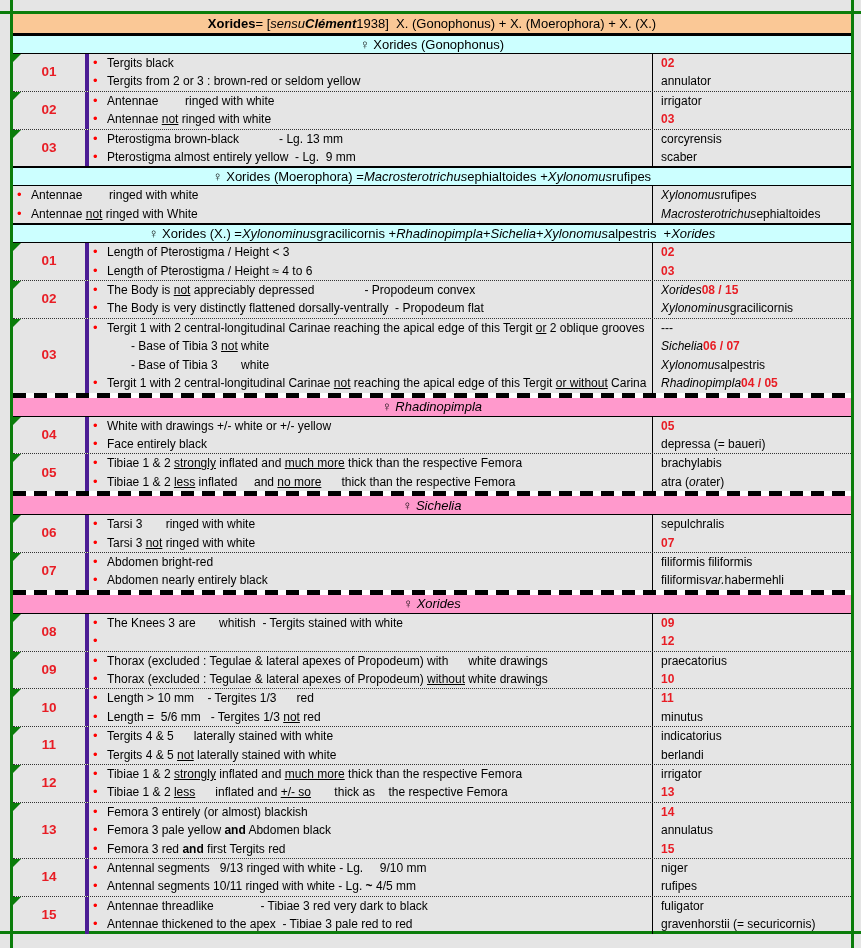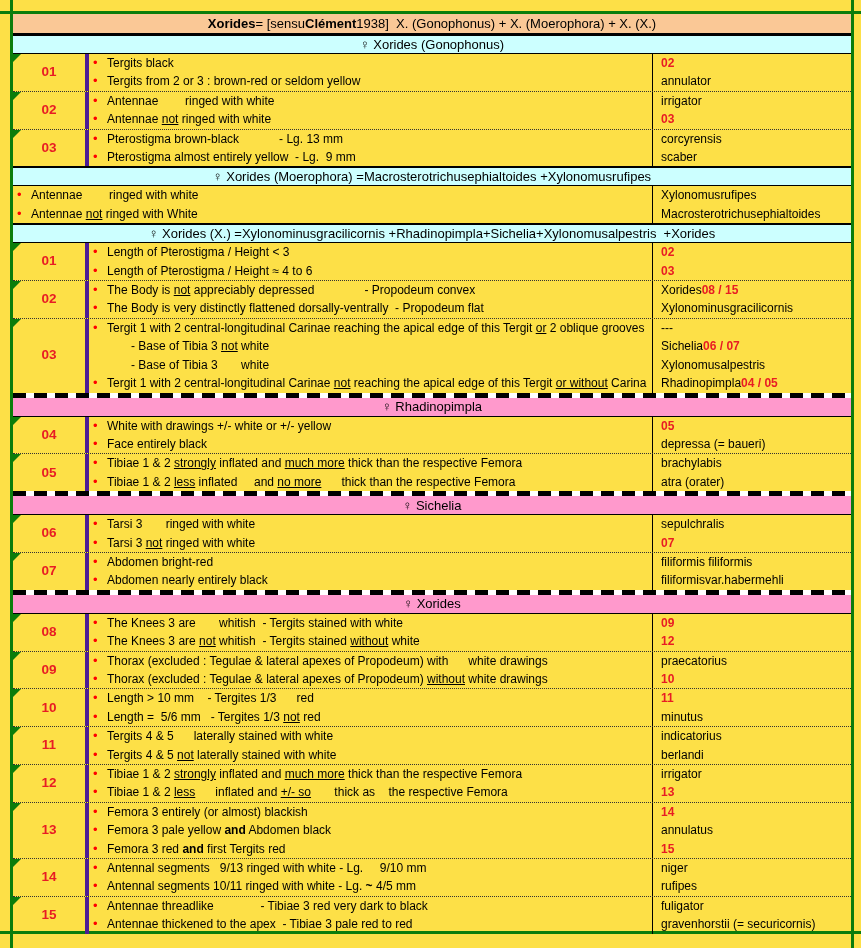--- a/index.html
+++ b/index.html
@@ -1,16 +1,16 @@
 <!DOCTYPE html>
 <html><head>
 <meta charset="utf-8">
 <style>
   html,body{margin:0;padding:0;background:#fff;}
-  .page{position:relative;width:861px;height:948px;background:#fde047;
+  .page{position:relative;width:861px;height:948px;background:#e5e5e5;
         font-family:"Liberation Sans","DejaVu Sans",sans-serif;color:#000;overflow:hidden;}
   .vline{position:absolute;top:0;bottom:0;width:3px;background:#0b7d0b;}
   .vline.left{left:10px;}
   .vline.right{left:851px;}
   .hline{position:absolute;left:0;right:0;height:3px;background:#0b7d0b;}
   .hline.top{top:11px;}
   .hline.bottom{top:931px;}
   .tbl{position:absolute;left:13px;top:14px;width:838px;}
 
   .title{box-sizing:border-box;height:22px;background:#fac896;border-bottom:3px solid #000;
@@ -28,21 +28,21 @@
        display:flex;align-items:center;justify-content:center;
        color:#e81c24;font-weight:bold;font-size:13.5px;}
   .tri{position:absolute;left:0;top:0;width:0;height:0;
        border-top:8px solid #0b7d0b;border-right:8px solid transparent;}
   .cnt{flex:1;padding:0 2px 0 4px;overflow:hidden;}
   .rgt{width:188px;flex:0 0 188px;border-left:1px solid #000;padding:0 2px 0 8px;overflow:hidden;}
   .line{display:flex;white-space:nowrap;}
   .blt{width:14px;flex:0 0 14px;color:#ff0000;font-size:13px;}
   .ind{padding-left:24px;}
   .u{text-decoration:underline;}
-  .i{}
+  .i{font-style:italic;}
   .bo{font-weight:bold;}
   .red{color:#e81c24;font-weight:bold;}
 </style>
 </head>
 <body>
 
 <div class="page">
   <div class="vline left"></div>
   <div class="vline right"></div>
   <div class="hline top"></div>
@@ -380,21 +380,20 @@
           <div class="tri"></div>
           <span>08</span>
         </div>
         <div class="cnt">
           <div class="line">
             <div class="blt">•</div>
             <div><span class="">The Knees 3 are&nbsp;&nbsp;&nbsp;&nbsp;&nbsp;&nbsp; whitish&nbsp; - Tergits stained with white</span></div>
           </div>
           <div class="line">
             <div class="blt">•</div>
-            <div><span class="">The Knees 3 are </span><span class="u ">not</span><span class=""> whitish&nbsp; - Tergits stained </span><span class="u ">without</span><span class=""> white</span></div>
           </div>
         </div>
         <div class="rgt">
           <div class="line">
             <span class="red ">09</span>
           </div>
           <div class="line">
             <span class="red ">12</span>
           </div>
         </div>

